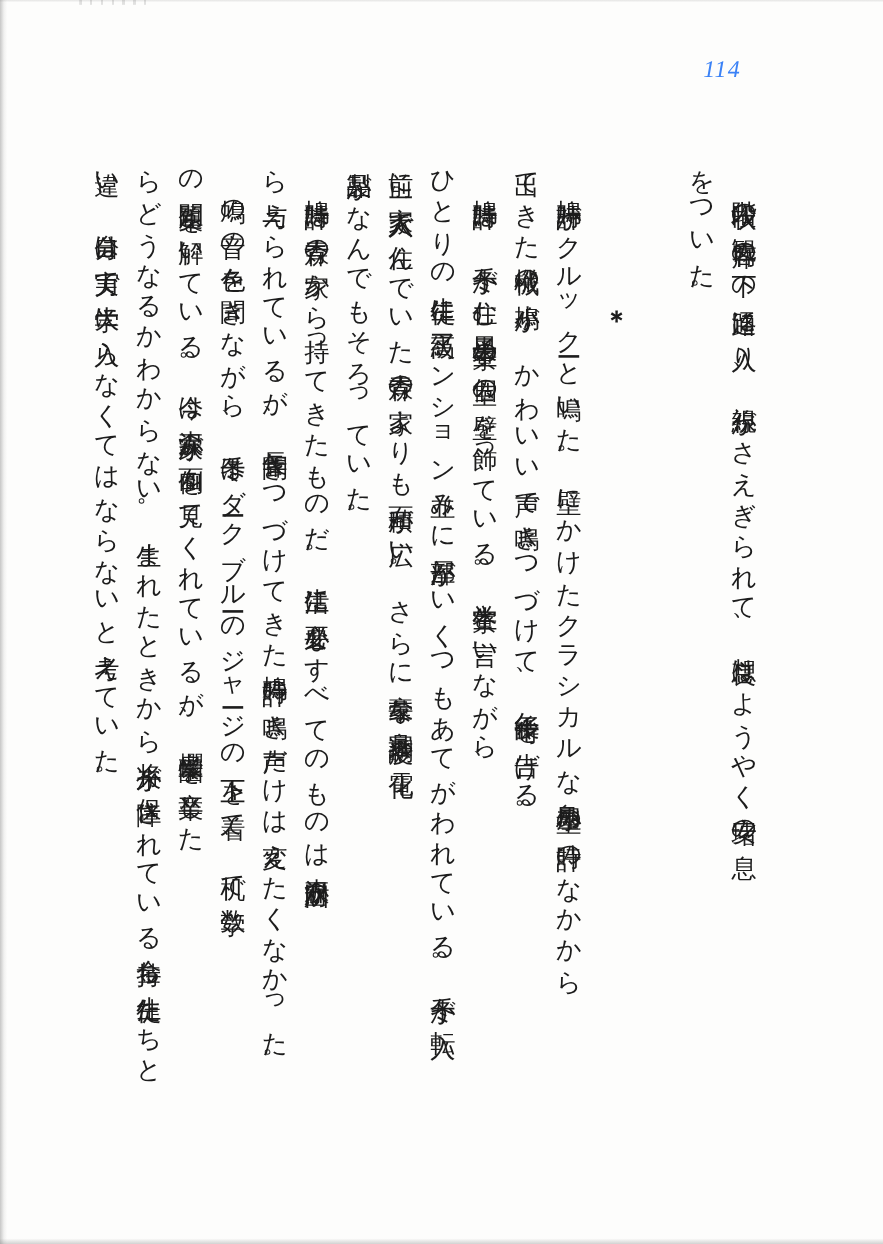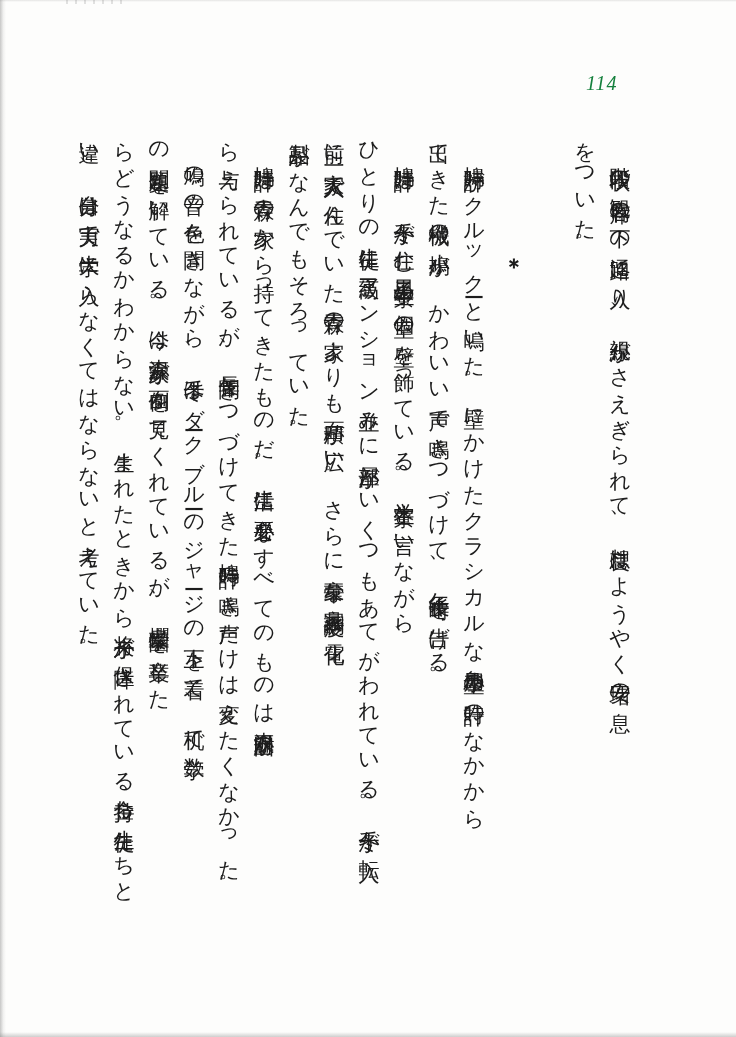--- a/index.html
+++ b/index.html
@@ -42,25 +42,25 @@
     left: 66px; top: 0;
     width: 58px; height: 4px;
     background: repeating-linear-gradient(to right,
       rgba(90,90,90,0.35) 0 2px, rgba(0,0,0,0) 2px 9px);
     opacity: 0.5;
     pointer-events: none;
   }
   .page-number {
     position: absolute;
     left: 586px;
-    top: 72px;
+    top: 47px;
     font-size: 20px;
     font-style: italic;
     letter-spacing: 1px;
-    color: #15803d;
+    color: #3b82f6;
   }
   .text-block {
     position: absolute;
     top: 127px;
     right: 99px;
     height: 878px;
     writing-mode: vertical-rl;
     text-orientation: mixed;
     font-size: 21px;
     letter-spacing: 2px;

